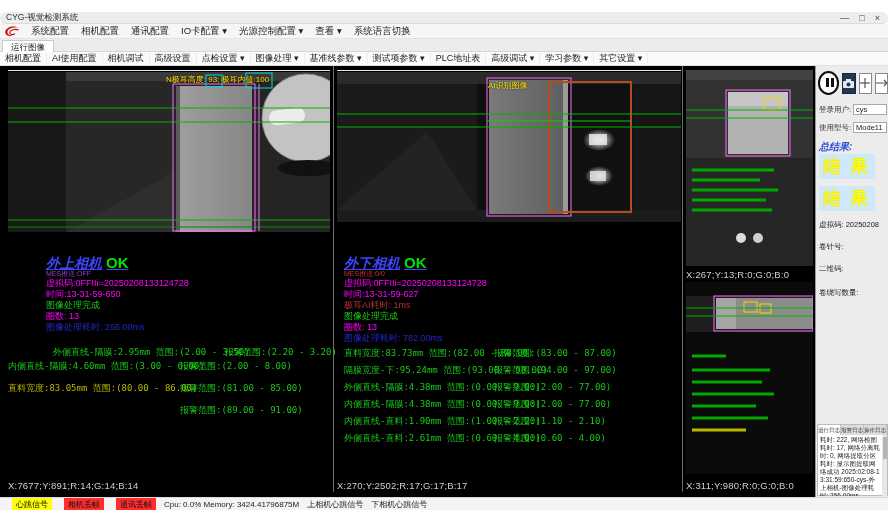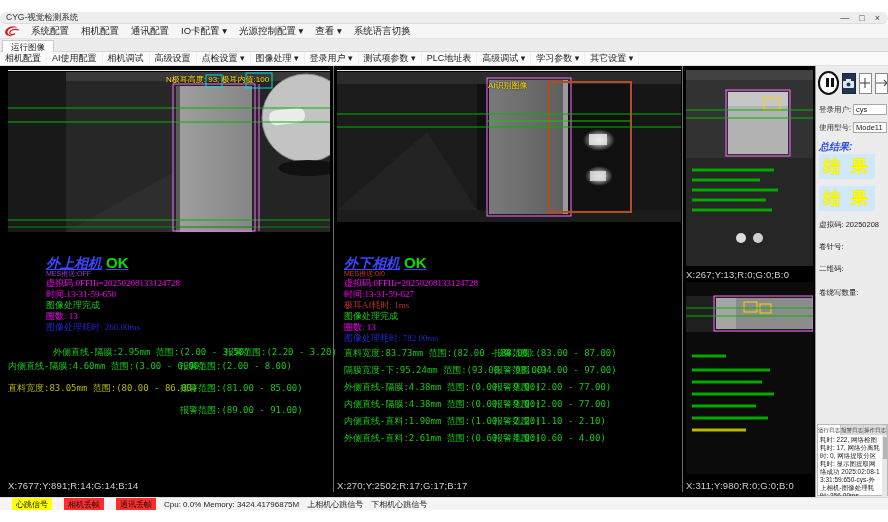--- a/index.html
+++ b/index.html
@@ -32,21 +32,21 @@
   .coords { position:absolute; font-size:9.5px; color:#d0d0d0; letter-spacing:0.2px; }
 
   .overlay-label { position:absolute; font-size:8px; color:#ffe000; white-space:nowrap; text-shadow:0 0 2px #000; }
 
   .cam-title { position:absolute; font-size:14px; font-weight:bold; font-style:italic; color:#3c46ff; text-decoration:underline; white-space:nowrap; }
   .cam-title .ok { font-style:normal; color:#00e000; text-decoration:none; padding-left:4px; font-size:15px; }
   .mes { position:absolute; font-size:7px; white-space:nowrap; }
   .mes.purple { color:#9a3bd6; }
   .mes.red { color:#d03030; }
 
-  .iline { position:absolute; font-size:9px; font-family:Liberation Serif, serif; white-space:nowrap; }
+  .iline { position:absolute; font-size:9px; font-family:Liberation Sans, sans-serif; white-space:nowrap; }
   .magenta { color:#ff00ff; }
   .green { color:#18c818; }
   .dblue { color:#2525c8; }
   .dred  { color:#b43030; }
   .yellowline { color:#b8b800; }
 
   .meas-row { position:absolute; left:0; width:100%; height:12px; }
   .mval { position:absolute; left:0; font-size:9px; font-family:"DejaVu Sans Mono", monospace; white-space:nowrap; }
   .malarm { position:absolute; font-size:9px; font-family:"DejaVu Sans Mono", monospace; white-space:nowrap; }
 
@@ -116,21 +116,21 @@
     <span class="tab">运行图像</span>
   </div>
 
   <div class="toolbar">
     <span class="tool-item">相机配置</span>
     <span class="tool-item">AI使用配置</span>
     <span class="tool-item">相机调试</span>
     <span class="tool-item">高级设置</span>
     <span class="tool-item">点检设置 ▾</span>
     <span class="tool-item">图像处理 ▾</span>
-    <span class="tool-item">登录用户 ▾</span>
+    <span class="tool-item">基准线参数 ▾</span>
     <span class="tool-item">测试项参数 ▾</span>
     <span class="tool-item">PLC地址表</span>
     <span class="tool-item">高级调试 ▾</span>
     <span class="tool-item">学习参数 ▾</span>
     <span class="tool-item">其它设置 ▾</span>
   </div>
 
   <div class="main">
     <div class="vsep" style="left:333px;"></div>
     <div class="vsep" style="left:682px;"></div>

